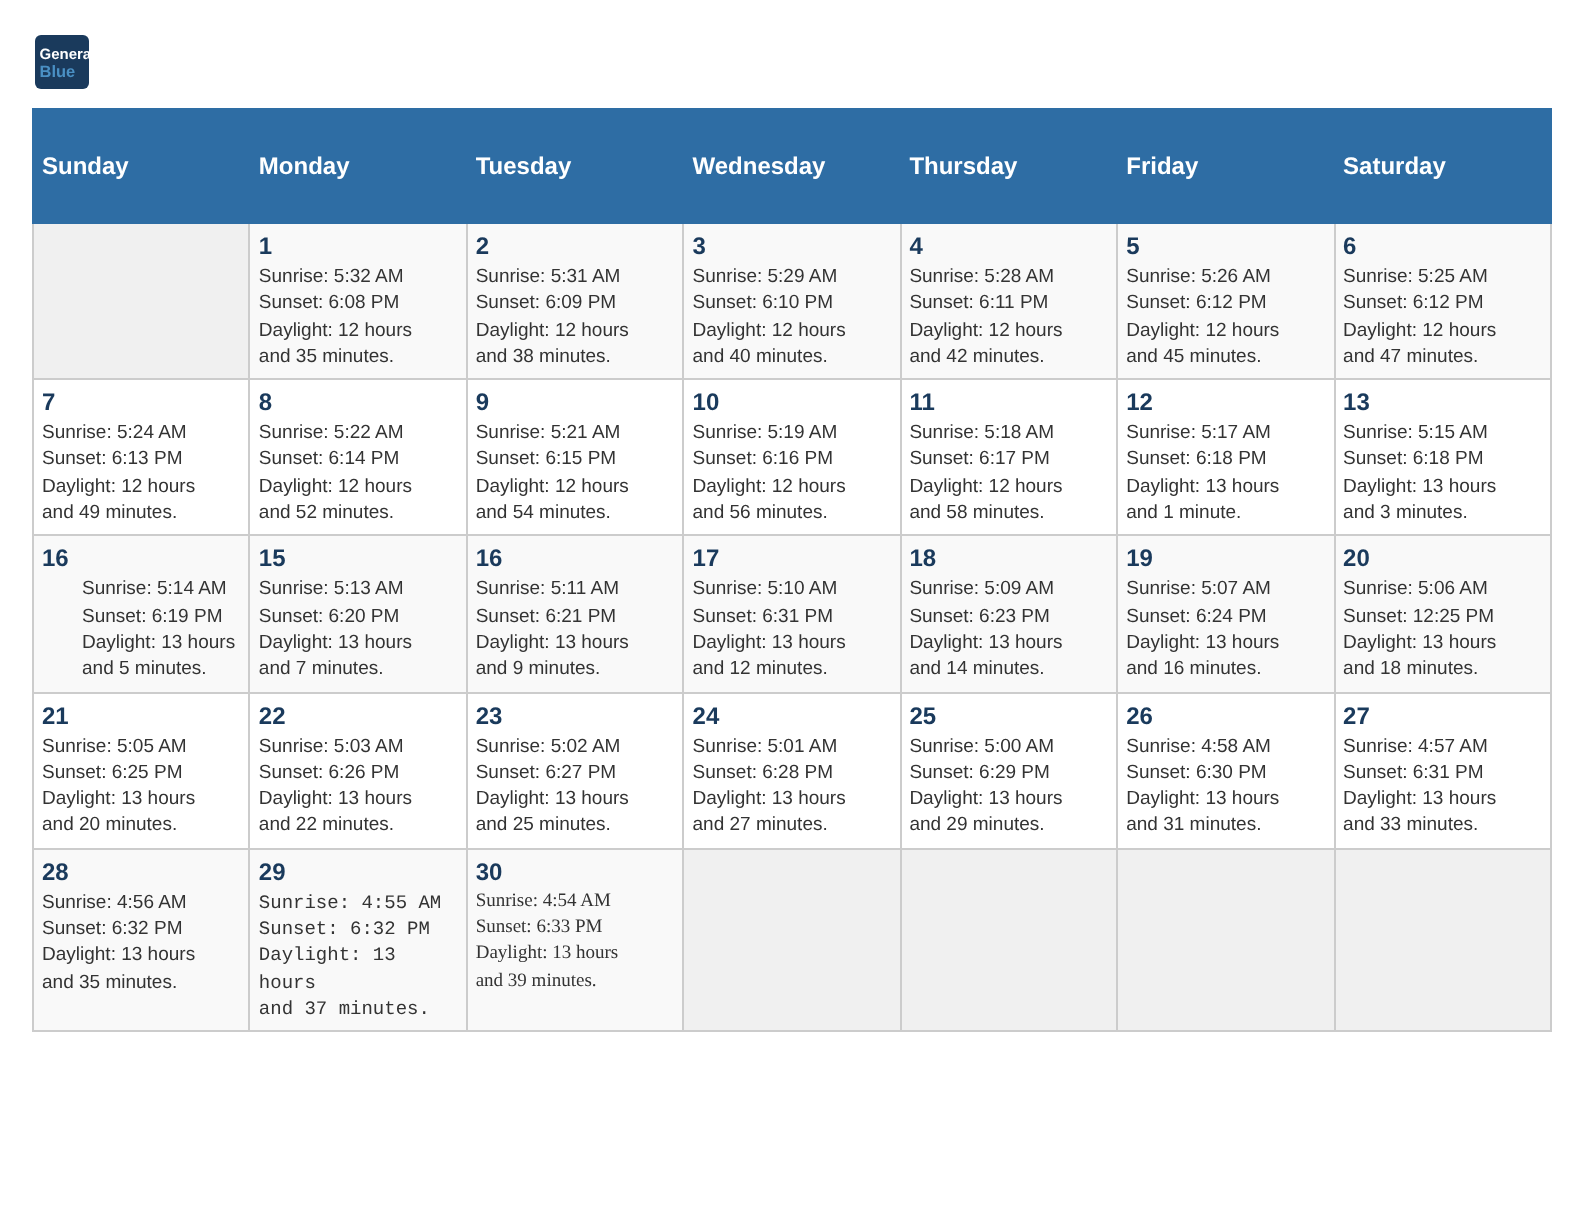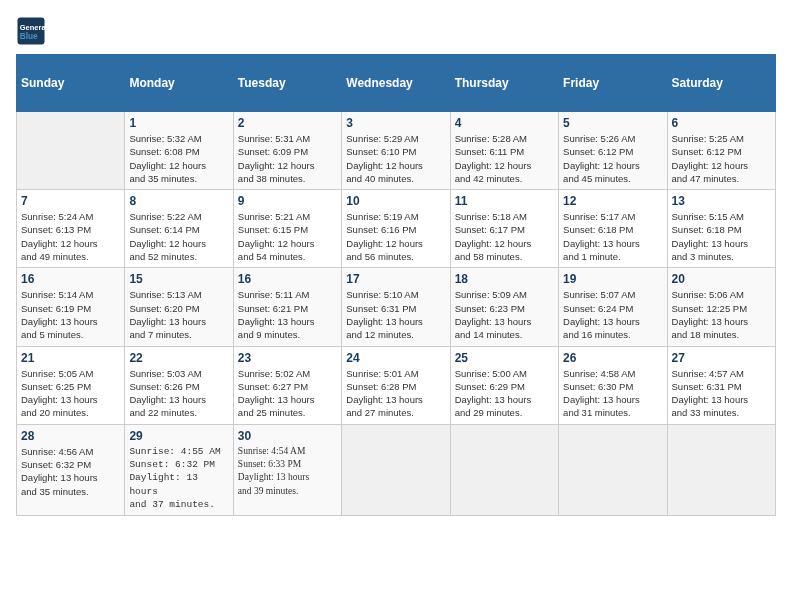--- a/index.html
+++ b/index.html
@@ -205,21 +205,21 @@
           <span class="day-number">13</span>
           <div class="day-info" style="white-space: pre-line;">Sunrise: 5:15 AM
 Sunset: 6:18 PM
 Daylight: 13 hours
 and 3 minutes.</div>
         </td>
       </tr>
       <tr>
         <td>
           <span class="day-number">16</span>
-          <div class="day-info" style="white-space: pre-line;">Sunrise: 5:14 AM
+          <div class="day-info" style="white-space: pre-line; margin-left: 20px;">Sunrise: 5:14 AM
 Sunset: 6:19 PM
 Daylight: 13 hours
 and 5 minutes.</div>
         </td>
         <td>
           <span class="day-number">15</span>
           <div class="day-info" style="white-space: pre-line;">Sunrise: 5:13 AM
 Sunset: 6:20 PM
 Daylight: 13 hours
 and 7 minutes.</div>

